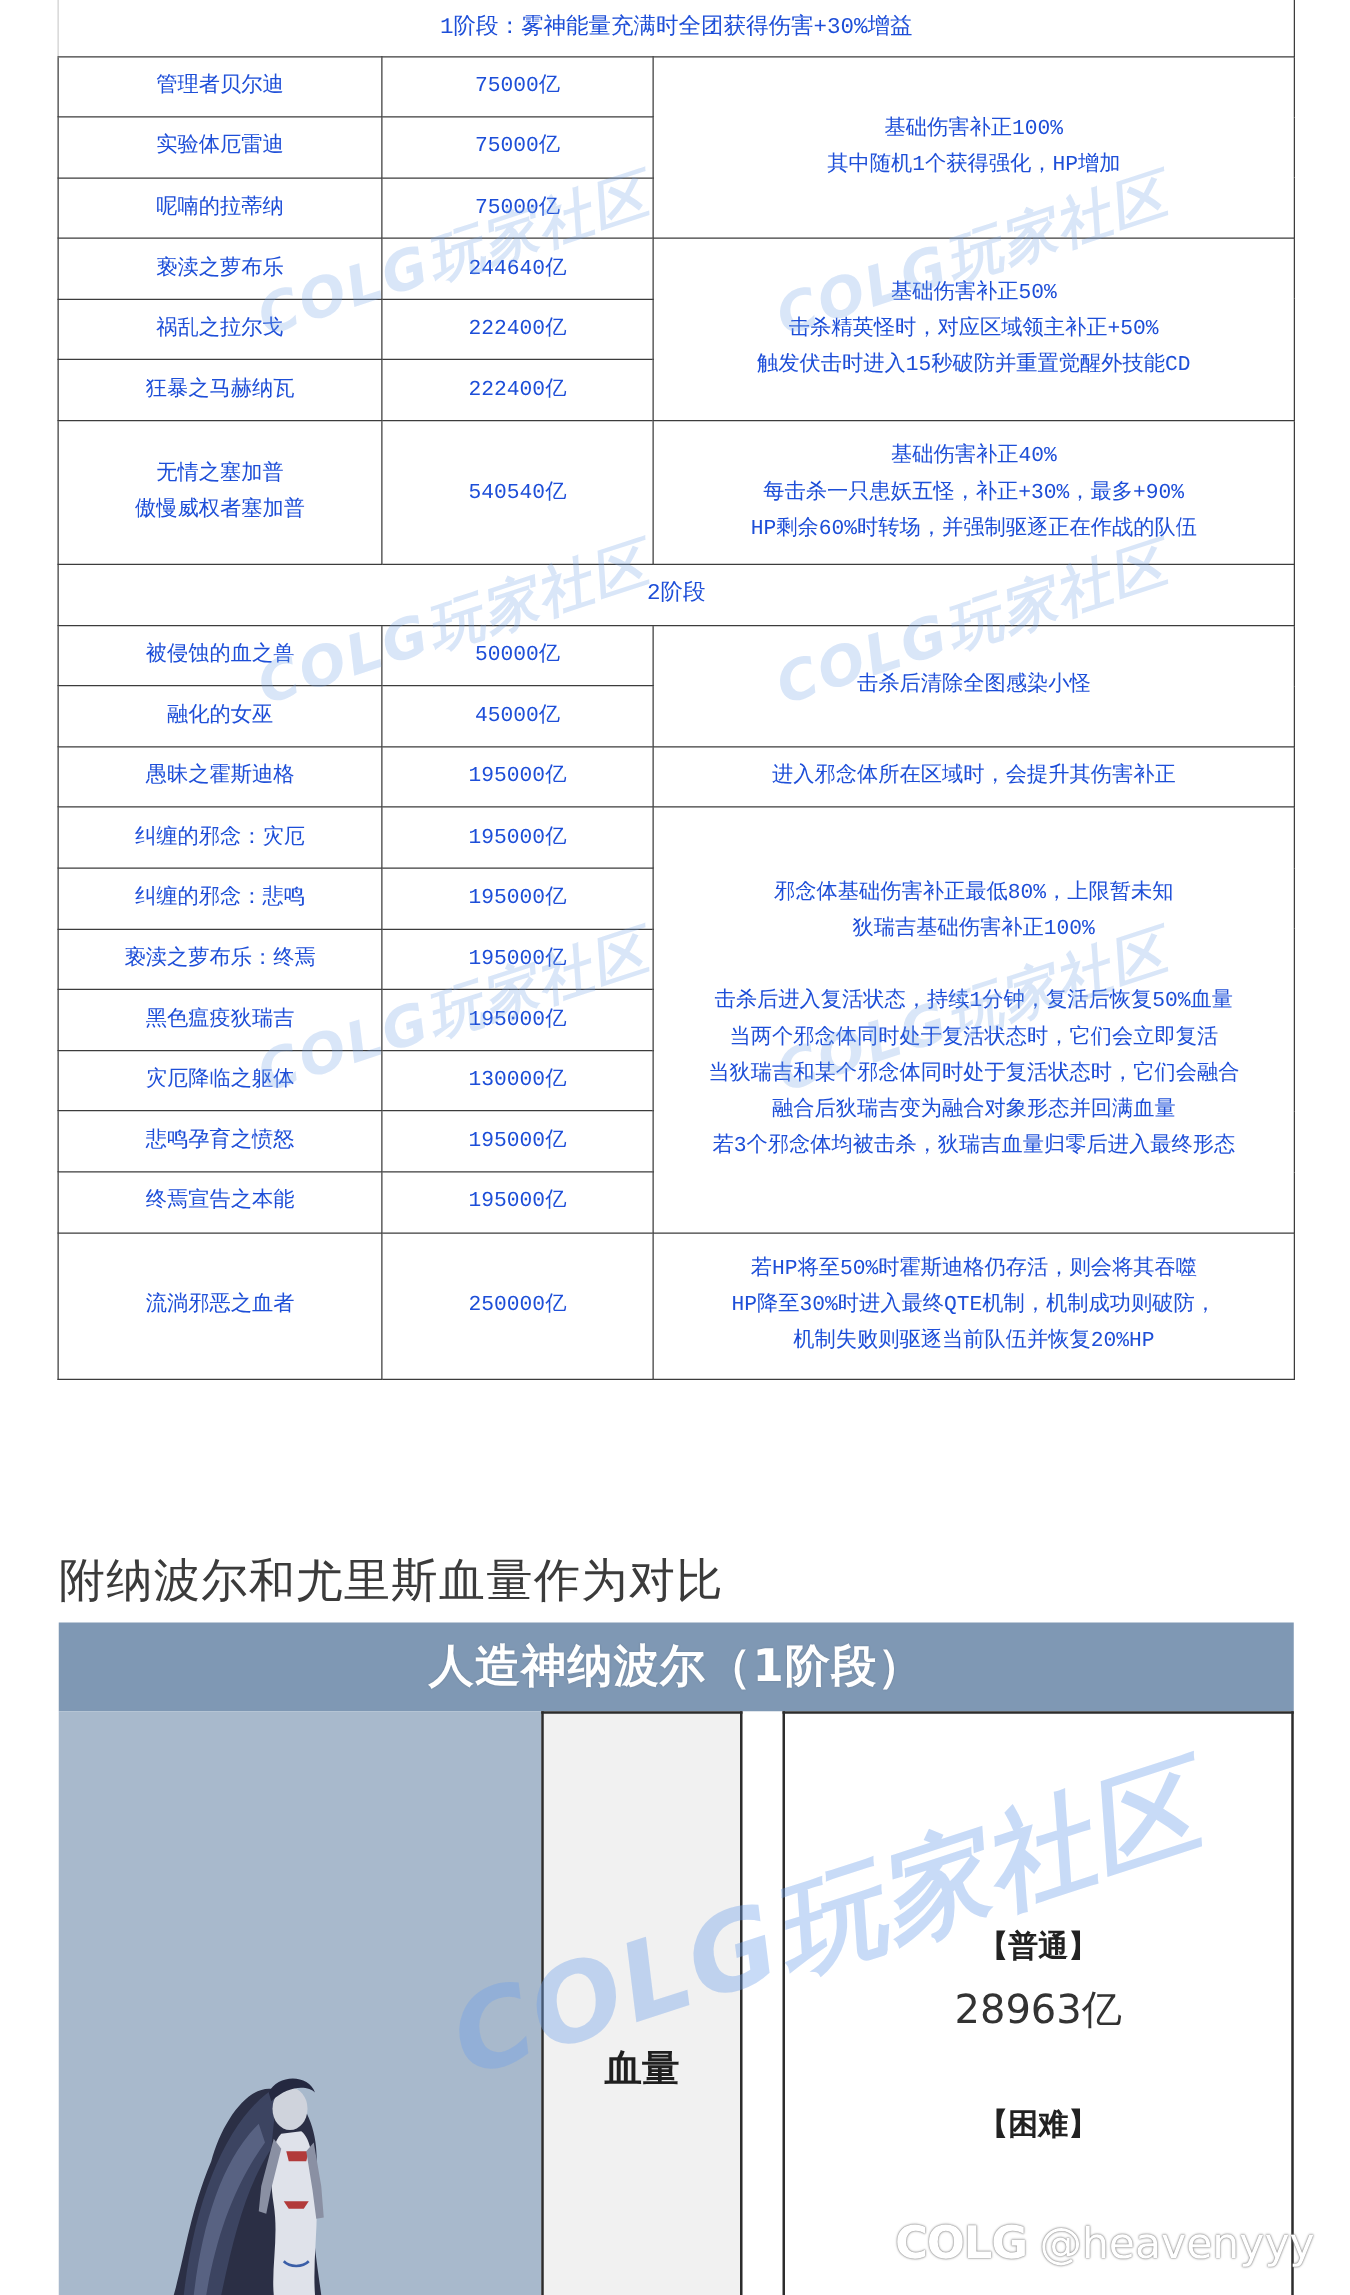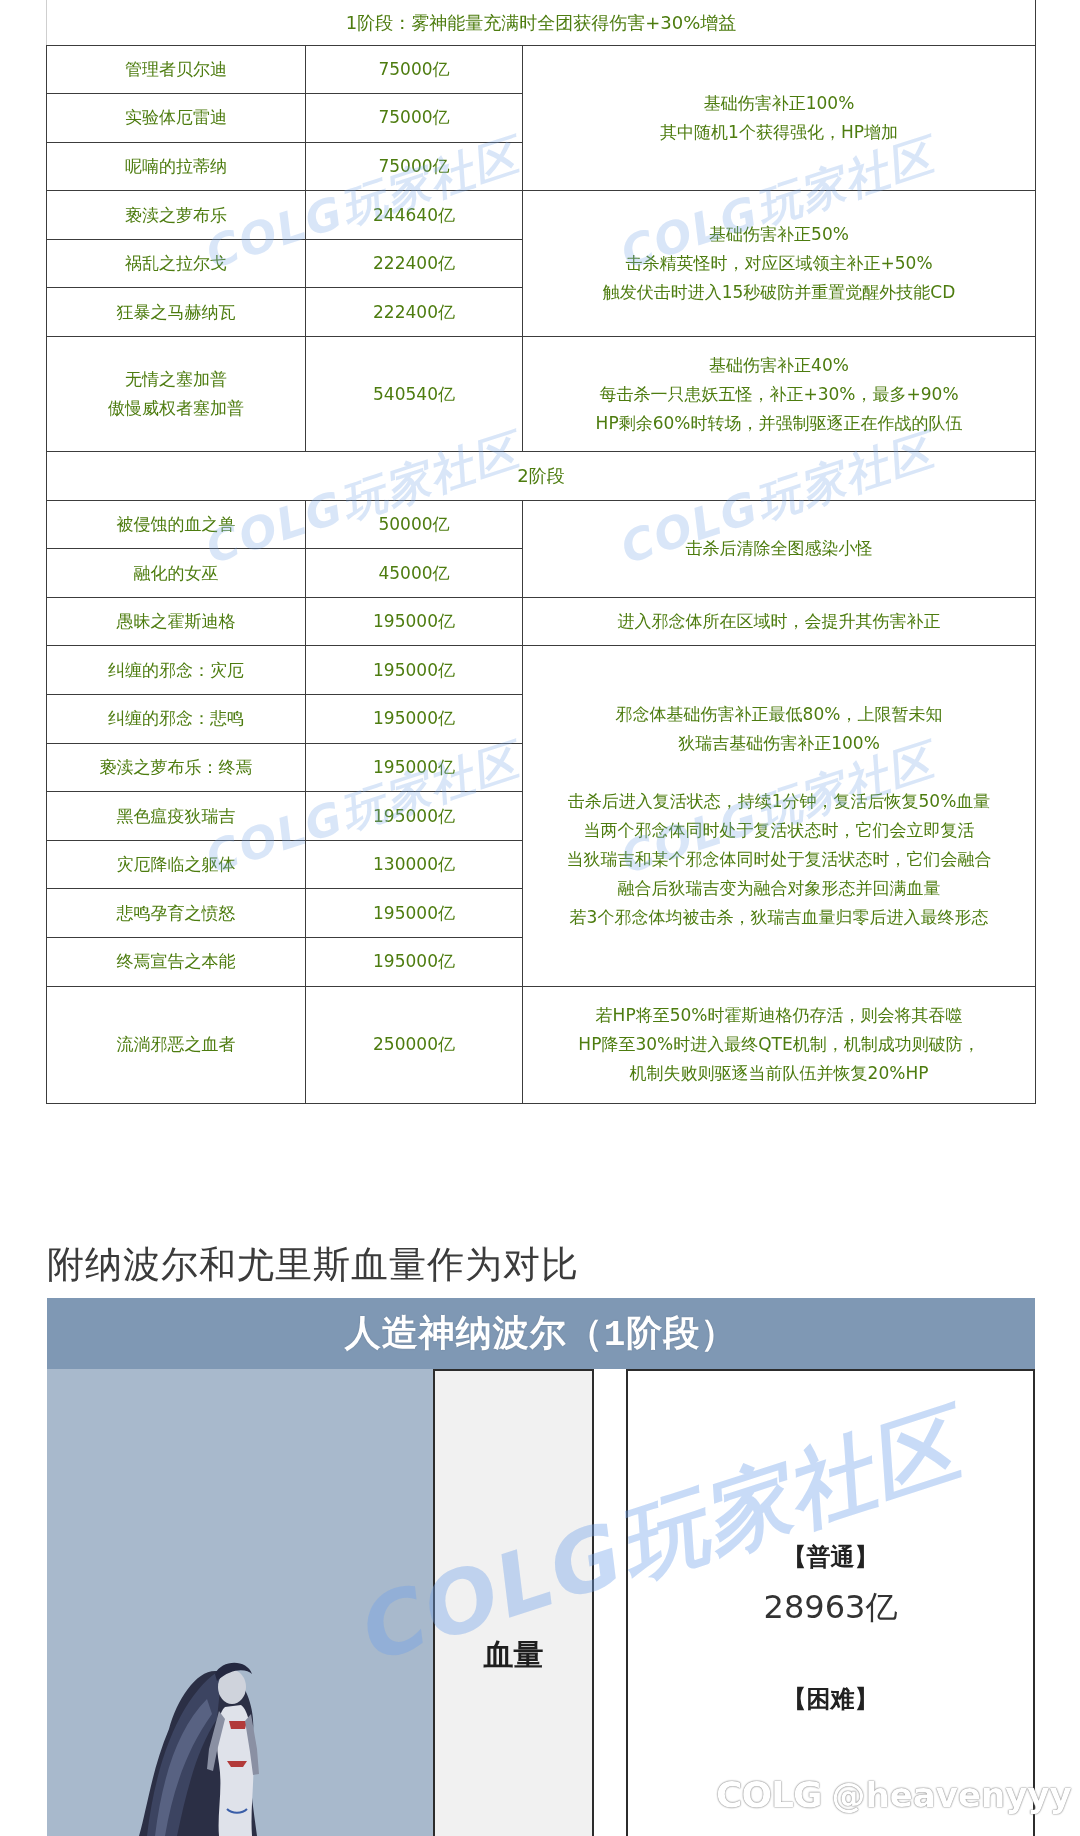--- a/index.html
+++ b/index.html
@@ -3,21 +3,21 @@
 <meta charset="utf-8">
 <style>
   * { box-sizing: border-box; margin: 0; padding: 0; }
   html, body { width: 1080px; height: 1836px; background: #ffffff; overflow: hidden; }
   body { position: relative; font-family: "DejaVu Sans", "Liberation Sans", sans-serif; color: #333333; }
 
   
   #boss-table {
     position: absolute; left: 46px; top: 0; width: 989px;
     border-collapse: collapse; table-layout: fixed;
-    font-size: 17px; color: #4d7c0f;
+    font-size: 17px; color: #1d4ed8; font-family: Liberation Mono, monospace;
   }
   #boss-table col.c1 { width: 259px; }
   #boss-table col.c2 { width: 217px; }
   #boss-table col.c3 { width: 513px; }
   #boss-table td {
     border: 1.5px solid #3c3c3c;
     text-align: center; vertical-align: middle;
     line-height: 29px; padding: 0 4px;
   }
   #boss-table tr.stage td { height: 48.6px; }
@@ -47,21 +47,20 @@
   }
 
   
   #napol-card { position: absolute; left: 47px; top: 1298px; width: 988px; height: 538px; }
   #napol-header {
     position: absolute; left: 0; top: 0; width: 988px; height: 71px;
     background: #7f98b4; color: #ffffff;
     display: flex; align-items: center; justify-content: center;
     font-size: 36px; font-weight: bold; letter-spacing: 1px;
     text-shadow: 0 0 2px rgba(0,0,0,0.15);
-    font-family: Liberation Mono, monospace;
   }
   #napol-portrait {
     position: absolute; left: 0; top: 71px; width: 407px; height: 467px;
     background: #a8b9cc; overflow: hidden;
   }
   #napol-label-cell {
     position: absolute; left: 386px; top: 71px; width: 161px; height: 467px;
     background: #f1f1f1; border: 2px solid #2c2c2c; border-bottom: none;
   }
   #napol-value-cell {
@@ -74,21 +73,21 @@
   }
   .diff-label { position: absolute; left: 0; width: 100%; text-align: center; font-size: 24px; font-weight: bold; color: #222; }
   .diff-value { position: absolute; left: 0; width: 100%; text-align: center; font-size: 32px; color: #333; }
 
   #author-watermark {
     position: absolute; left: 716px; top: 1774px; font-size: 34px;
     color: #ffffff; white-space: nowrap;
     text-shadow: 0 0 2px #888, 0 0 1px #666;
   }
   #author-watermark .logo { font-weight: bold; font-size: 36px; margin-right: 10px; letter-spacing: -1px; }
-  #author-watermark .handle { font-weight: bold; }
+  #author-watermark .handle { font-weight: normal; }
 </style>
 </head>
 <body>
 
 <table id="boss-table">
   <colgroup>
       <col class="c1">
       <col class="c2">
       <col class="c3">
     </colgroup>

